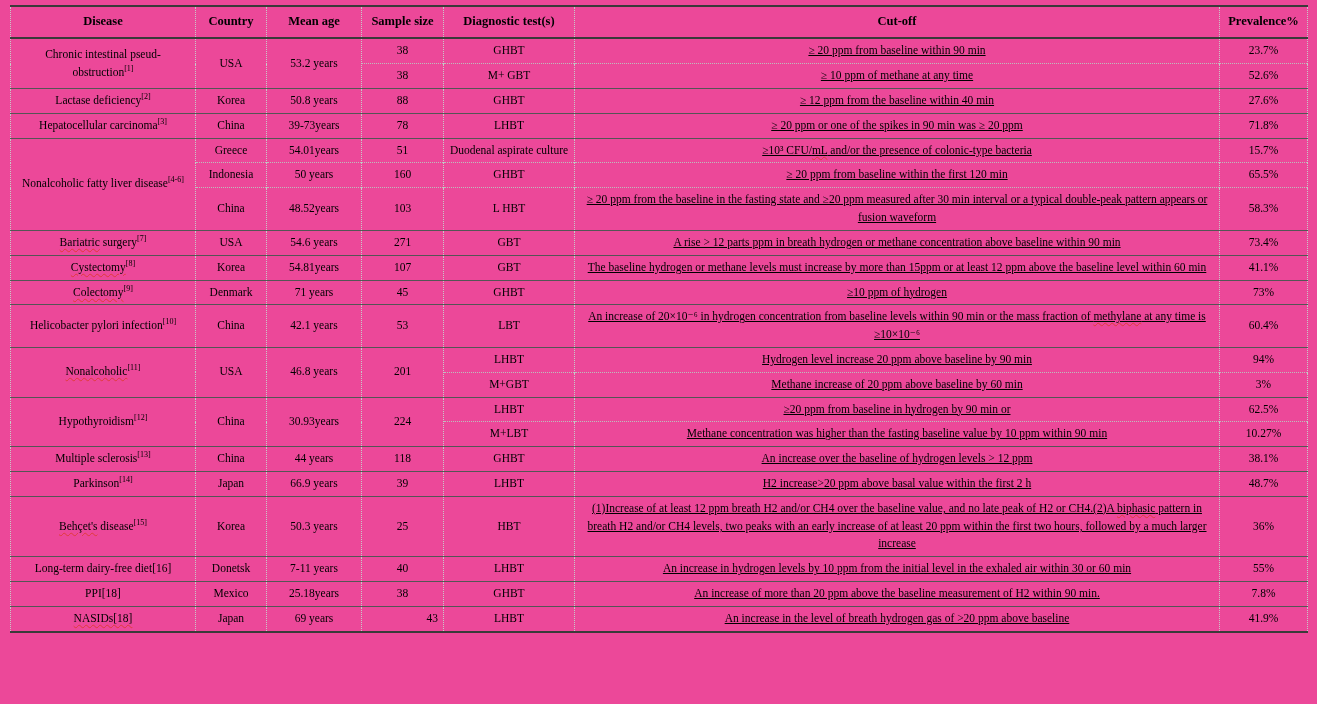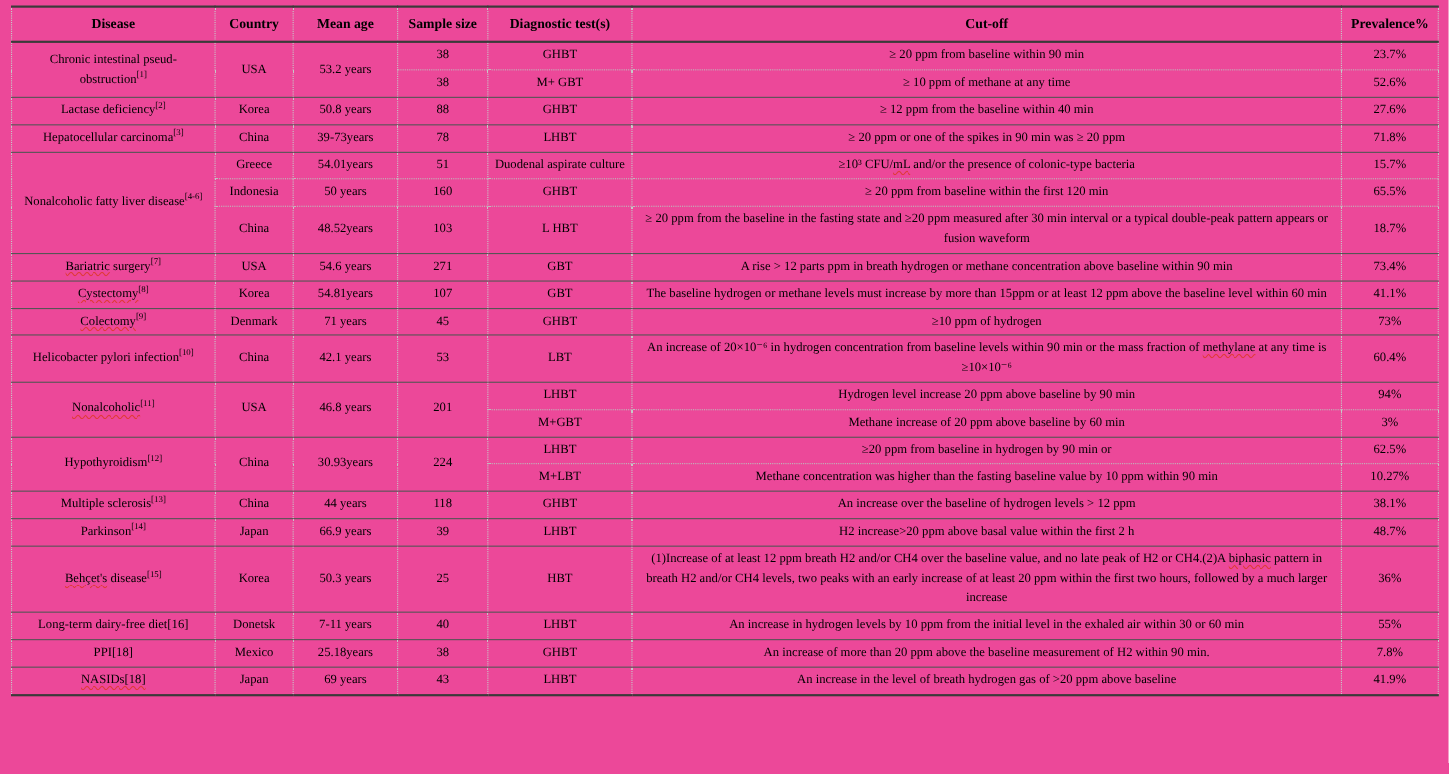--- a/index.html
+++ b/index.html
@@ -59,21 +59,21 @@
 
   
   col.c-disease   { width: 185px; }
   col.c-country   { width: 71px;  }
   col.c-age       { width: 95px;  }
   col.c-sample    { width: 82px;  }
   col.c-test      { width: 131px; }
   col.c-cutoff    { width: 645px; }
   col.c-prev      { width: 88px;  }
 
-  .cutoff { padding-left: 14px; padding-right: 14px; }
+  .cutoff { padding-left: 14px; padding-right: 14px; text-decoration: underline; }
 
   sup { font-size: 0.7em; vertical-align: super; line-height: 0; }
   .sq {
     text-decoration: underline;
     text-decoration-style: wavy;
     text-decoration-color: #e03a3a;
     text-decoration-thickness: 1px;
     text-underline-offset: 2px;
   }
 </style>
@@ -152,21 +152,21 @@
           <td>GHBT</td>
           <td class="cutoff">≥ 20 ppm from baseline within the first 120 min</td>
           <td class="last">65.5%</td>
         </tr>
         <tr class="subline">
           <td>China</td>
           <td>48.52years</td>
           <td>103</td>
           <td>L HBT</td>
           <td class="cutoff">≥ 20 ppm from the baseline in the fasting state and ≥20 ppm measured after 30 min interval or a typical double-peak pattern appears or fusion waveform</td>
-          <td class="last">18.7%</td>
+          <td class="last">58.3%</td>
         </tr>
         <tr class="grouptop">
           <td class="first"><span class="sq">Bariatric</span> surgery<sup>[7]</sup></td>
           <td>USA</td>
           <td>54.6 years</td>
           <td>271</td>
           <td>GBT</td>
           <td class="cutoff">A rise &gt; 12 parts ppm in breath hydrogen or methane concentration above baseline within 90 min</td>
           <td class="last">73.4%</td>
         </tr>
@@ -267,20 +267,20 @@
           <td>25.18years</td>
           <td>38</td>
           <td>GHBT</td>
           <td class="cutoff">An increase of more than 20 ppm above the baseline measurement of H2 within 90 min.</td>
           <td class="last">7.8%</td>
         </tr>
         <tr class="grouptop">
           <td class="first" style="border-bottom: 2px solid rgb(58, 58, 58);"><span class="sq">NASIDs[18]</span></td>
           <td style="border-bottom: 2px solid rgb(58, 58, 58);">Japan</td>
           <td style="border-bottom: 2px solid rgb(58, 58, 58);">69 years</td>
-          <td style="border-bottom: 2px solid rgb(58, 58, 58);">43</td>
+          <td style="border-bottom: 2px solid rgb(58, 58, 58); text-align: right;">43</td>
           <td style="border-bottom: 2px solid rgb(58, 58, 58);">LHBT</td>
           <td class="cutoff" style="border-bottom: 2px solid rgb(58, 58, 58);">An increase in the level of breath hydrogen gas of &gt;20 ppm above baseline</td>
           <td class="last" style="border-bottom: 2px solid rgb(58, 58, 58);">41.9%</td>
         </tr>
       </tbody>
   </table>
 </div>
 
 </body></html>

